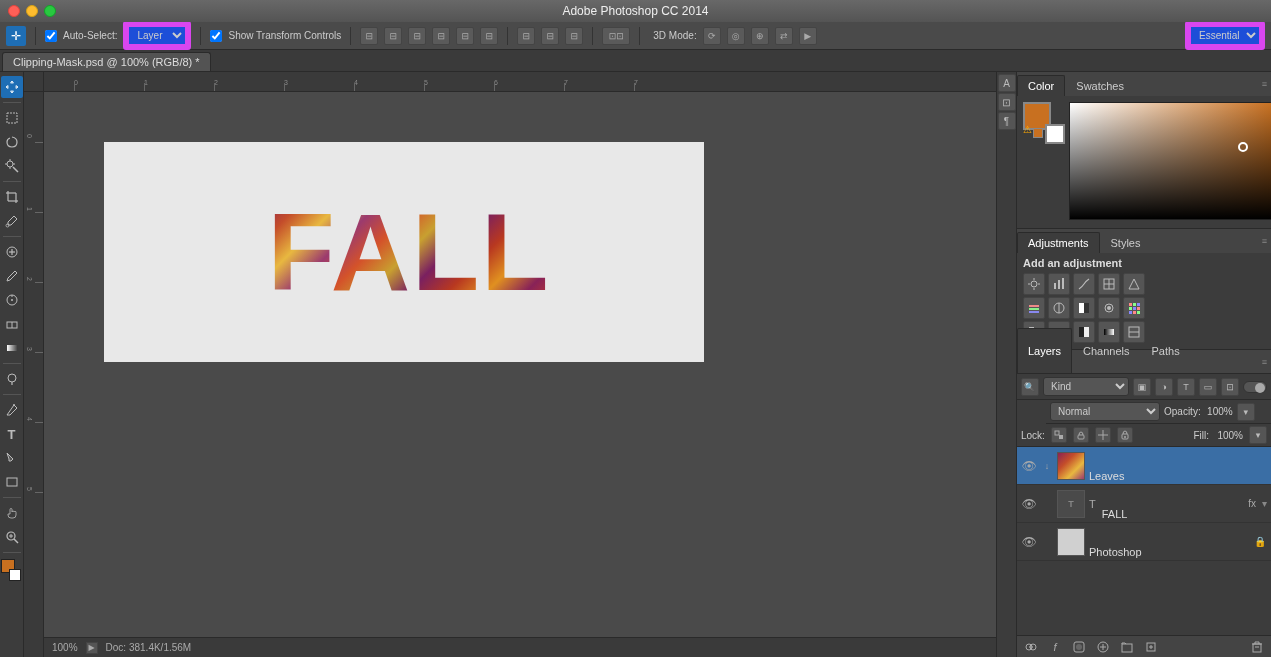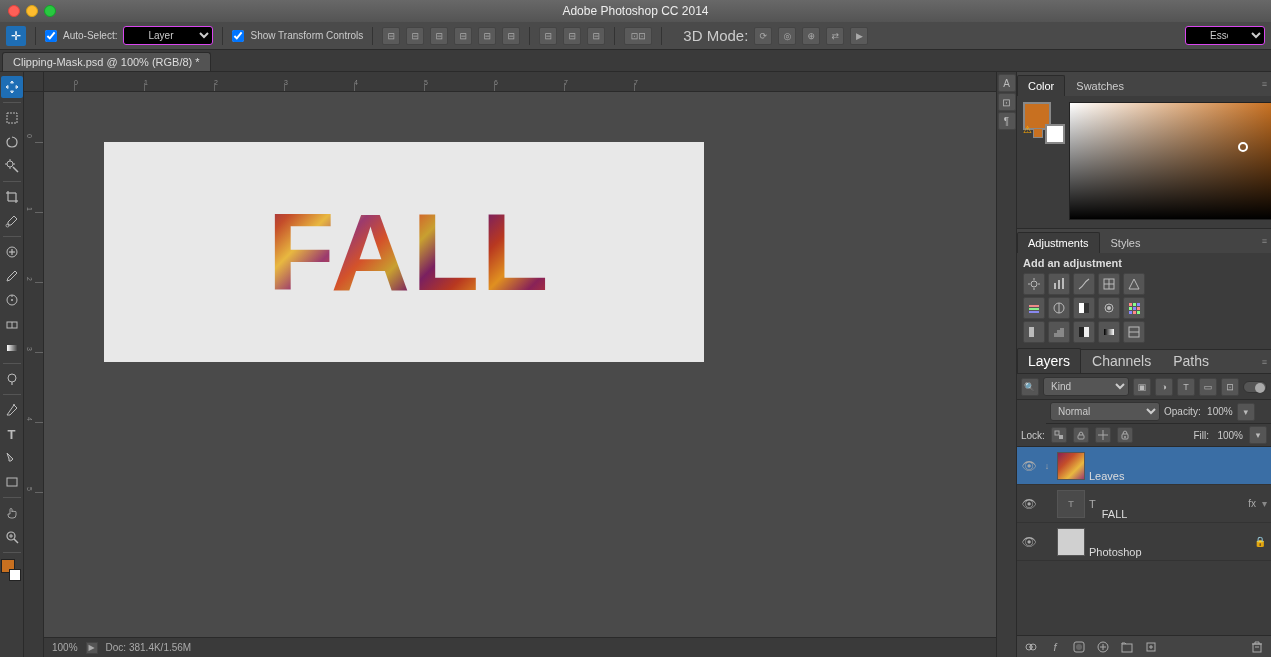--- a/index.html
+++ b/index.html
@@ -48,45 +48,45 @@
     #options-bar {
       height: 28px;
       background: #4a4a4a;
       border-bottom: 1px solid #2a2a2a;
       display: flex;
       align-items: center;
       padding: 0 6px;
       gap: 6px;
     }
     .opt-select {
-      background: #000000;
-      border: 1px solid #d946ef;
+      background: #1d4ed8;
+      border: 6px solid #d946ef;
       border-radius: 3px;
       color: #ccc;
       font-size: 10px;
-      padding: 2px 20px;
+      padding: 2px 4px;
       cursor: pointer;
     }
     .opt-label { font-size: 10px; color: #ccc; }
     .opt-checkbox { width: 12px; height: 12px; cursor: pointer; }
     .opt-sep {
       width: 1px; height: 18px;
       background: #333;
       margin: 0 3px;
     }
     .opt-icon {
       width: 18px; height: 18px;
       background: #5a5a5a;
       border: 1px solid #444;
       border-radius: 2px;
       display: flex; align-items: center; justify-content: center;
       font-size: 9px; color: #aaa;
       cursor: pointer;
     }
-    .opt-mode-label { font-size: 15px; color: #ccc; margin-left: 12px; }
+    .opt-mode-label { font-size: 10px; color: #ccc; margin-left: 4px; }
 
     
     #tab-bar {
       height: 22px;
       background: #3a3a3a;
       border-bottom: 1px solid #2a2a2a;
       display: flex;
       align-items: flex-end;
       padding-left: 2px;
     }
@@ -338,22 +338,22 @@
       min-height: 0;
     }
     .layers-tabs {
       display: flex;
       background: #444;
       height: 24px;
       align-items: flex-end;
       border-bottom: 1px solid #2a2a2a;
     }
     .layers-tab {
-      padding: 4px 10px;
-      font-size: 14px;
+      padding: 16px 10px;
+      font-size: 11px;
       color: #ccc;
       cursor: pointer;
       border: 1px solid transparent;
       border-bottom: none;
       border-radius: 2px 2px 0 0;
       text-align: center;
     }
     .layers-tab.active {
       background: #3c3c3c;
       border-color: #2a2a2a;

